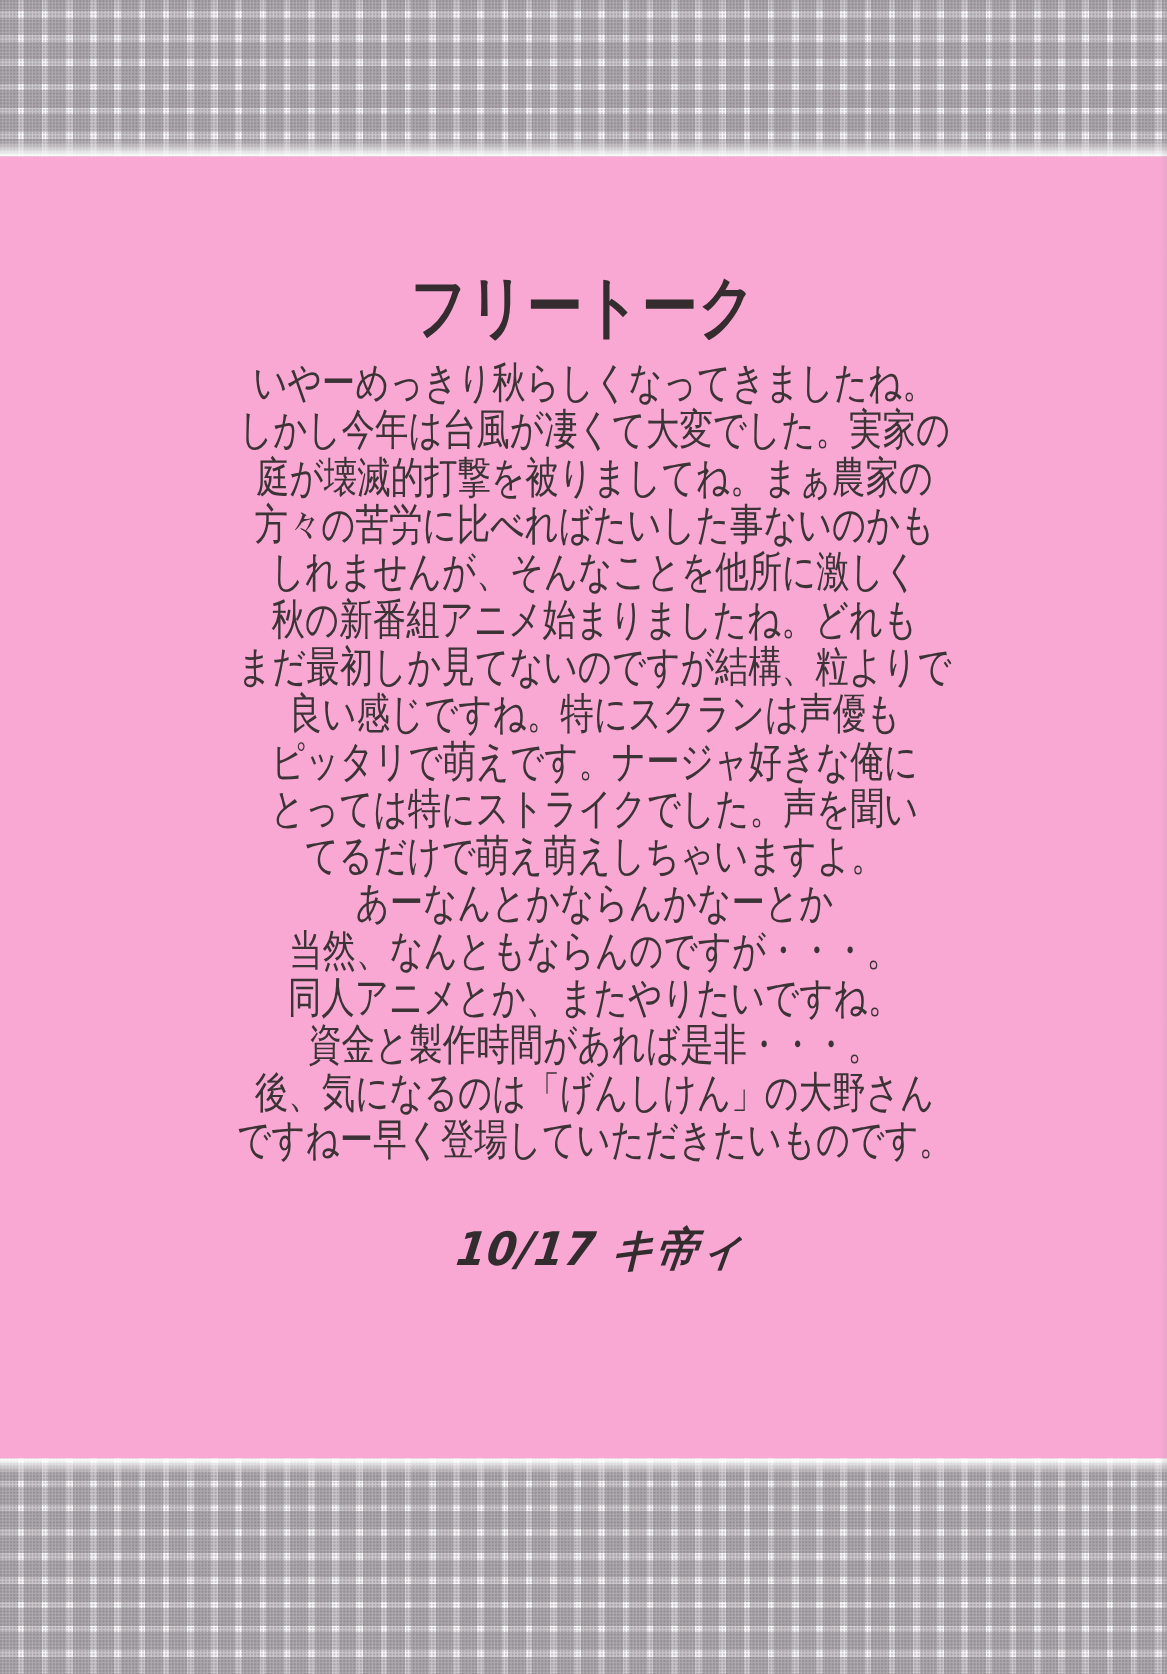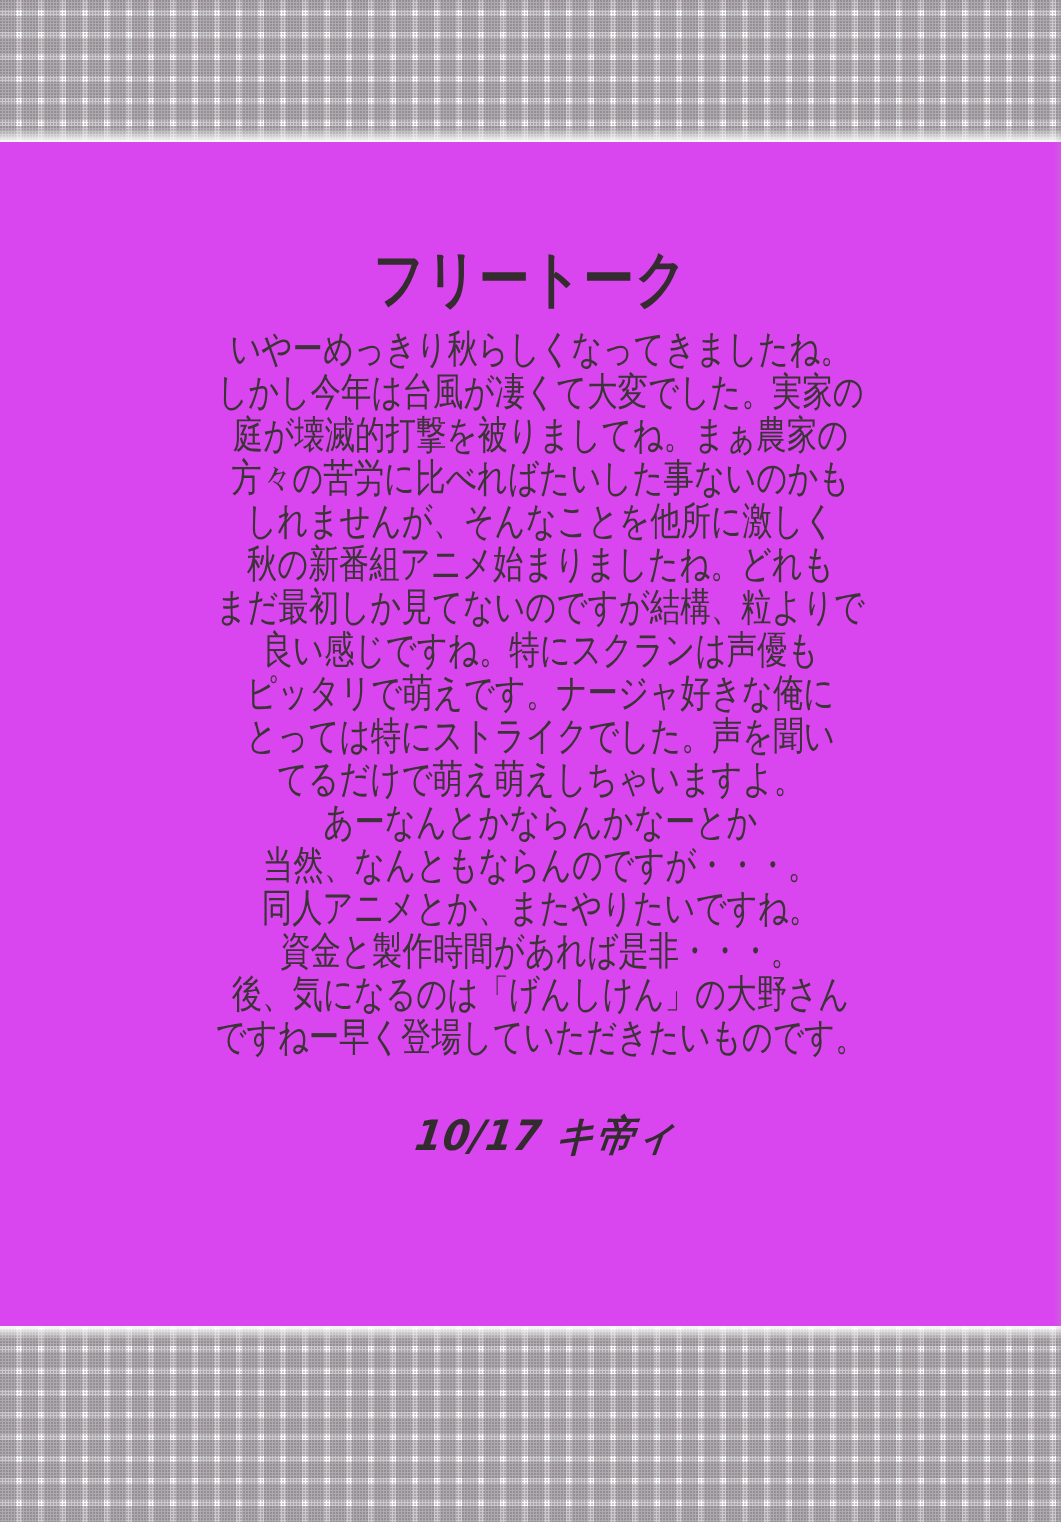--- a/index.html
+++ b/index.html
@@ -4,21 +4,21 @@
 <style>
   html, body {
     margin: 0;
     padding: 0;
     background: #ffffff;
   }
   .page {
     position: relative;
     width: 1061px;
     height: 1522px;
-    background: #d946ef;
+    background: #f9a8d4;
     overflow: hidden;
     font-family: "DejaVu Serif", "Liberation Serif", serif;
   }
   
   .page::after {
     content: "";
     position: absolute;
     top: 0; right: 0; bottom: 0;
     width: 7px;
     background: linear-gradient(to left, rgba(168,162,167,0.22), rgba(168,162,167,0));

